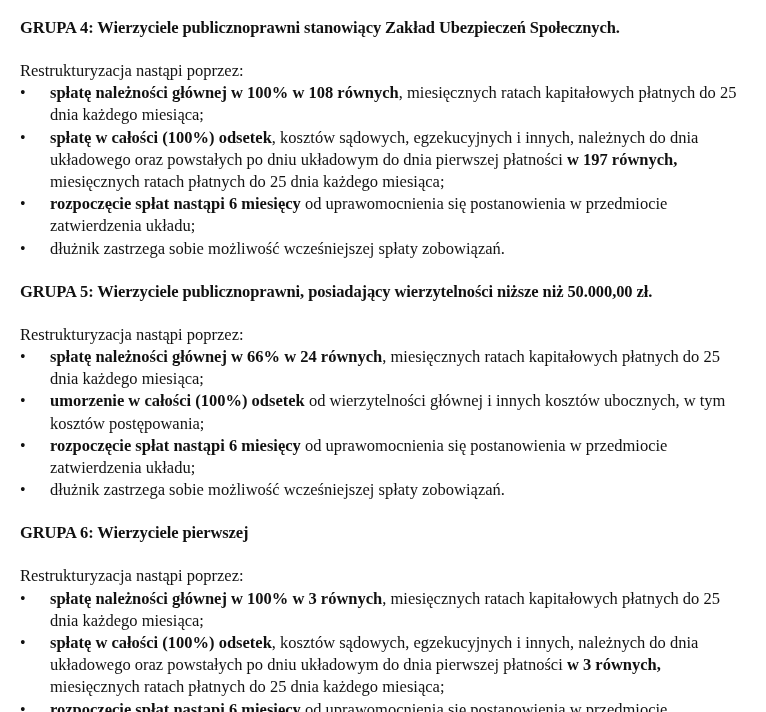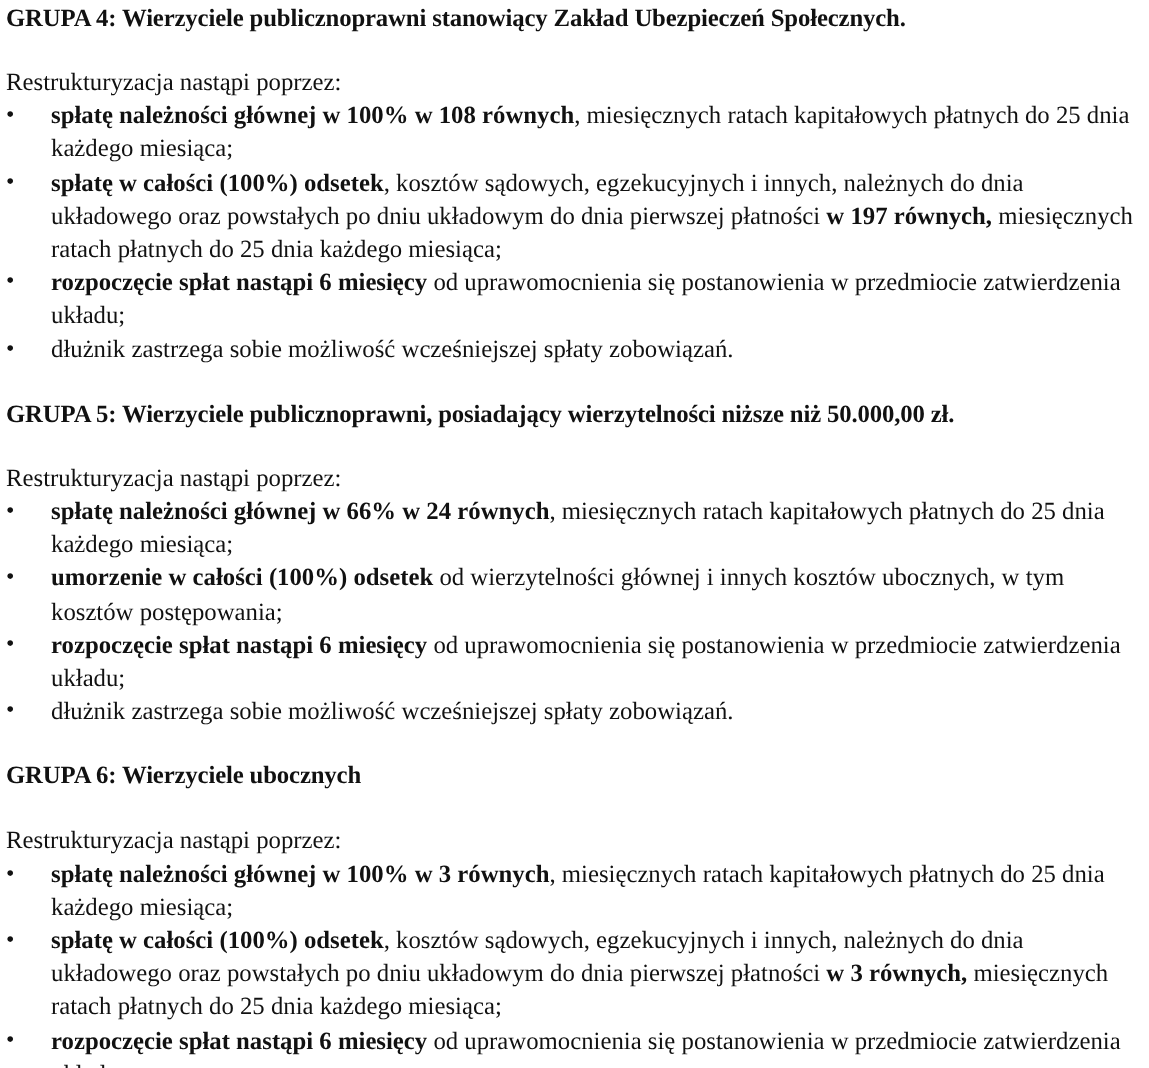--- a/index.html
+++ b/index.html
@@ -3,21 +3,21 @@
 <meta charset="utf-8">
 <style>
   html, body { margin:0; padding:0; background:#ffffff; }
   body {
     width:766px; height:712px; overflow:hidden;
     font-family:"Liberation Serif", serif;
     font-size:16.5px; color:#111111;
     line-height:22.2px;
   }
   .doc { padding:1px 0 0 4px; }
-  .group { margin:0; }
+  .group { margin:16px; }
   .group-title { font-weight:bold; margin:0 0 21px 0; height:22px; letter-spacing:-0.1px; }
   .intro { margin:0; }
   ul.items { list-style:none; margin:0; padding:0; }
   ul.items li { position:relative; padding-left:30px; margin:0; }
   .bullet { position:absolute; left:0; top:0; width:14px; text-align:left; font-size:16px; }
   .b { font-weight:bold;font-family:Liberation Serif, serif; }
   .g4 { margin-bottom:21px; }
   .g5 { margin-bottom:21px; }
 </style>
 </head>
@@ -41,21 +41,21 @@
     <div class="intro">Restrukturyzacja nastąpi poprzez:</div>
     <ul class="items">
       <li><span class="bullet">•</span><span class="b">spłatę należności głównej w 66% w 24 równych</span><span>, miesięcznych ratach kapitałowych płatnych do 25 dnia każdego miesiąca;</span></li>
       <li><span class="bullet">•</span><span class="b">umorzenie w całości (100%) odsetek</span><span> od wierzytelności głównej i innych kosztów ubocznych, w tym kosztów postępowania;</span></li>
       <li><span class="bullet">•</span><span class="b">rozpoczęcie spłat nastąpi 6 miesięcy</span><span> od uprawomocnienia się postanowienia w przedmiocie zatwierdzenia układu;</span></li>
       <li><span class="bullet">•</span><span>dłużnik zastrzega sobie możliwość wcześniejszej spłaty zobowiązań.</span></li>
     </ul>
   </section>
 
   <section class="group g6">
-    <div class="group-title">GRUPA 6: Wierzyciele ubocznych</div>
+    <div class="group-title">GRUPA 6: Wierzyciele pierwszej</div>
     <div class="intro">Restrukturyzacja nastąpi poprzez:</div>
     <ul class="items">
       <li><span class="bullet">•</span><span class="b">spłatę należności głównej w 100% w 3 równych</span><span>, miesięcznych ratach kapitałowych płatnych do 25 dnia każdego miesiąca;</span></li>
       <li><span class="bullet">•</span><span class="b">spłatę w całości (100%) odsetek</span><span>, kosztów sądowych, egzekucyjnych i innych, należnych do dnia układowego oraz powstałych po dniu układowym do dnia pierwszej płatności </span><span class="b">w 3 równych,</span><span> miesięcznych ratach płatnych do 25 dnia każdego miesiąca;</span></li>
       <li><span class="bullet">•</span><span class="b">rozpoczęcie spłat nastąpi 6 miesięcy</span><span> od uprawomocnienia się postanowienia w przedmiocie zatwierdzenia układu;</span></li>
 
     </ul>
   </section>
 
 </div>

